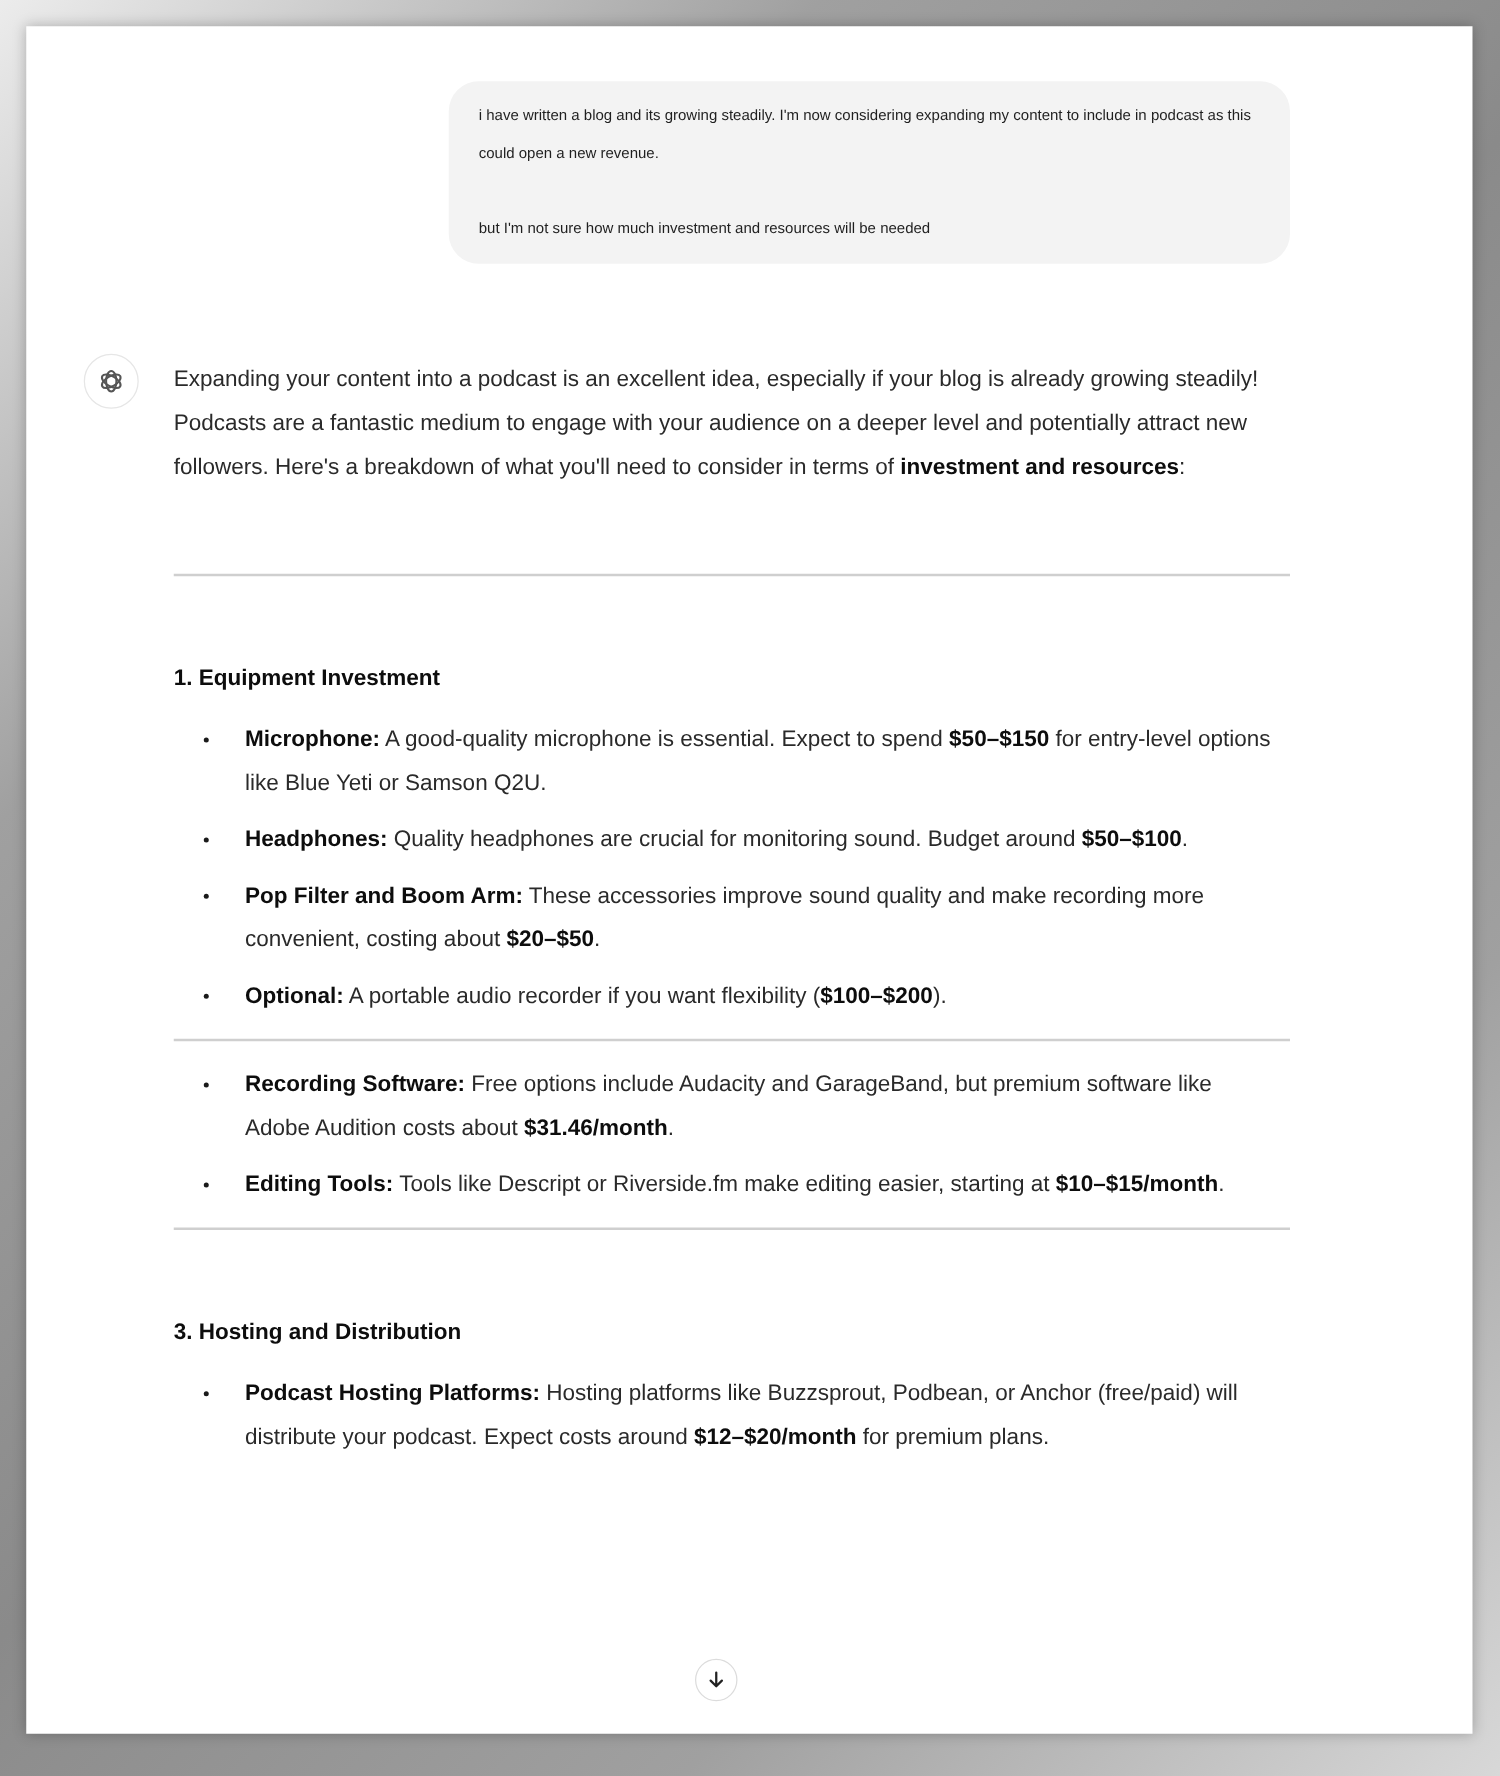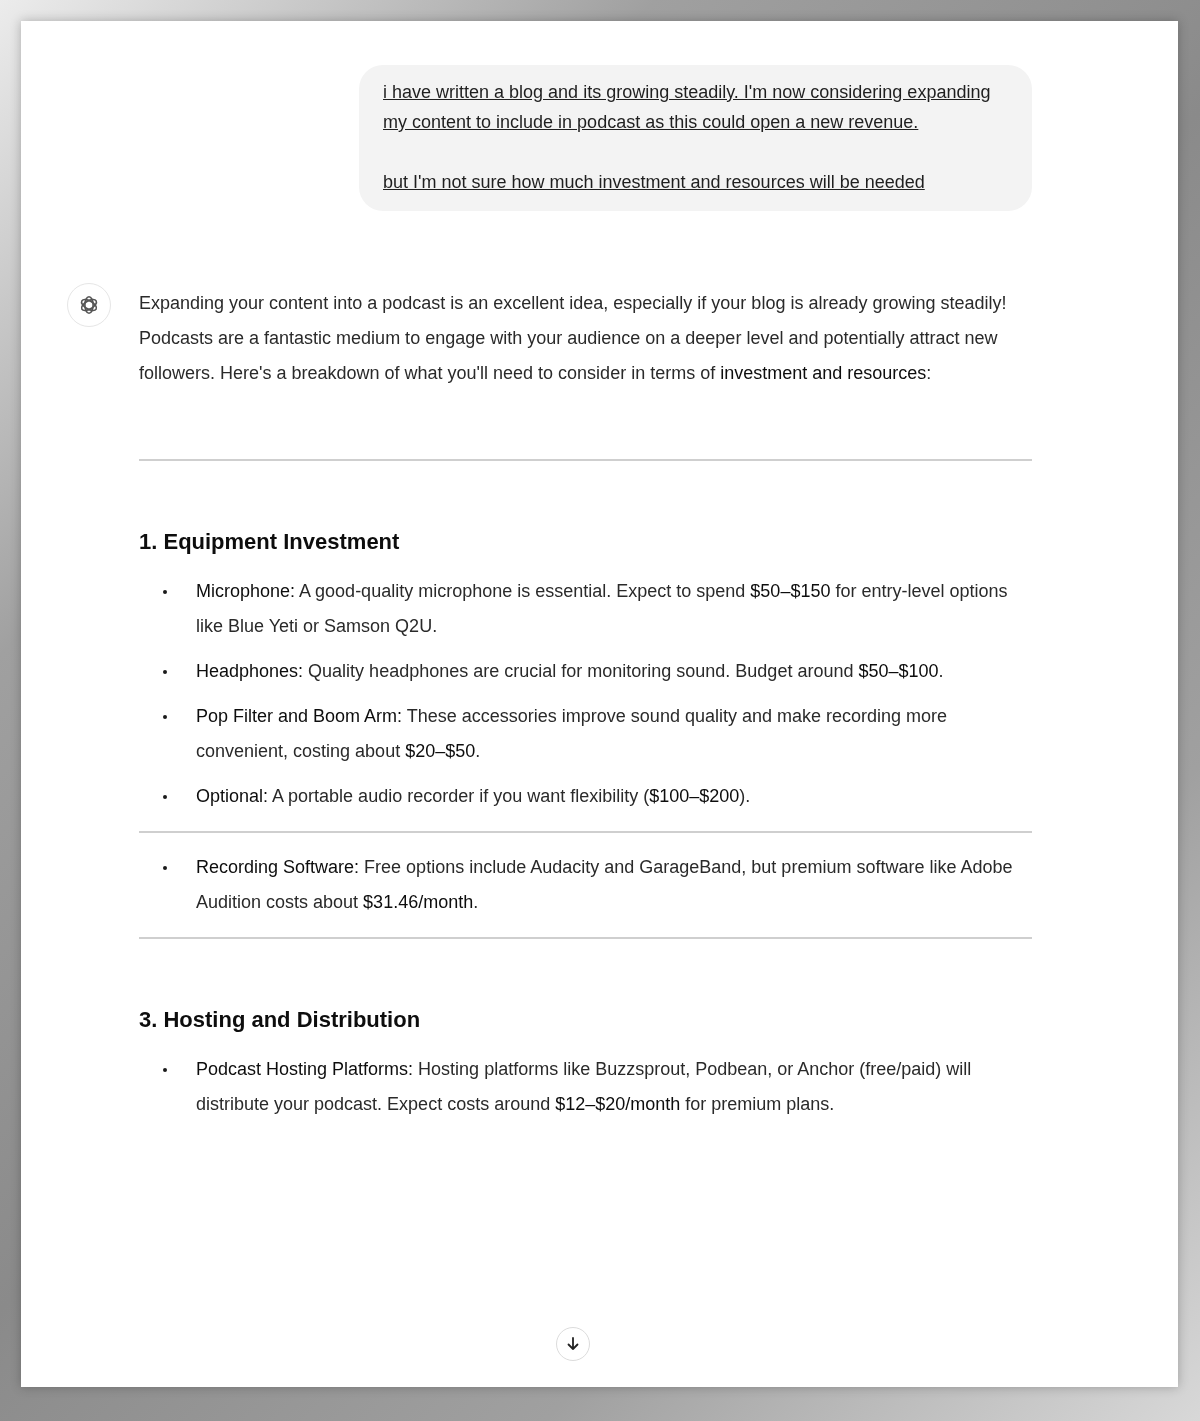--- a/index.html
+++ b/index.html
@@ -14,41 +14,41 @@
   }
   .panel {
     position: absolute; left: 21px; top: 21px; width: 1157px; height: 1366px;
     background: #ffffff; overflow: hidden;
     box-shadow: 0 0 10px rgba(0,0,0,0.25);
   }
   .user-bubble {
     position: absolute; left: 338px; top: 44px; width: 673px; box-sizing: border-box;
     background: #f3f3f3; border-radius: 24px;
     padding: 12px 24px 14px 24px;
-    font-size: 18px; line-height: 30px; color: #1f1f1f; text-decoration: underline;
+    font-size: 12px; line-height: 30px; color: #1f1f1f;
   }
   .user-bubble p { margin: 0; }
   .user-bubble p + p { margin-top: 30px; }
   .avatar {
     position: absolute; left: 46px; top: 262px; width: 42px; height: 42px;
     border-radius: 50%; border: 1px solid #e6e6e6; background: #fff;
     display: flex; align-items: center; justify-content: center;
   }
   .assistant {
     position: absolute; left: 118px; top: 265px; width: 895px;
     color: #2a2a2a; font-size: 18px; line-height: 35px;
   }
   .assistant p { margin: 0; }
-  .assistant b { color: #0d0d0d; font-weight: normal; }
+  .assistant b { color: #0d0d0d; font-weight: bold; }
   hr.divider {
     border: none; height: 2px; background: #cfcfcf; margin: 0; width: 893px;
   }
   .d1 { margin-top: 68px !important; }
   h3 {
-    font-size: 22px; font-weight: bold; color: #0d0d0d; margin: 66px 0 12px 0; line-height: 30px;
+    font-size: 18px; font-weight: bold; color: #0d0d0d; margin: 66px 0 12px 0; line-height: 30px;
   }
   ul { margin: 17px; padding: 0; list-style: none; }
   li { position: relative; padding-left: 40px; margin-bottom: 10px; }
   li::before {
     content: ""; position: absolute; left: 7px; top: 16px; width: 4px; height: 4px;
     background: #1a1a1a; border-radius: 50%;
   }
   .sec-gap { margin-top: 54px; }
   .scroll-btn {
     position: absolute; left: 535px; top: 1306px; width: 32px; height: 32px;
@@ -88,20 +88,21 @@
       <li><b>Microphone:</b><span> A good-quality microphone is essential. Expect to spend </span><b>$50–$150</b><span> for entry-level options like Blue Yeti or Samson Q2U.</span></li>
       <li><b>Headphones:</b><span> Quality headphones are crucial for monitoring sound. Budget around </span><b>$50–$100</b><span>.</span></li>
       <li><b>Pop Filter and Boom Arm:</b><span> These accessories improve sound quality and make recording more convenient, costing about </span><b>$20–$50</b><span>.</span></li>
       <li><b>Optional:</b><span> A portable audio recorder if you want flexibility (</span><b>$100–$200</b><span>).</span></li>
     </ul>
 
     <hr class="divider sec-gap">
 
     <ul>
       <li><b>Recording Software:</b><span> Free options include Audacity and GarageBand, but premium software like Adobe Audition costs about </span><b>$31.46/month</b><span>.</span></li>
+      <li><b>Editing Tools:</b><span> Tools like Descript or Riverside.fm make editing easier, starting at </span><b>$10–$15/month</b><span>.</span></li>
     </ul>
 
     <hr class="divider sec-gap">
 
     <h3>3. Hosting and Distribution</h3>
     <ul>
       <li><b>Podcast Hosting Platforms:</b><span> Hosting platforms like Buzzsprout, Podbean, or Anchor (free/paid) will distribute your podcast. Expect costs around </span><b>$12–$20/month</b><span> for premium plans.</span></li>
     </ul>
   </div>
 

